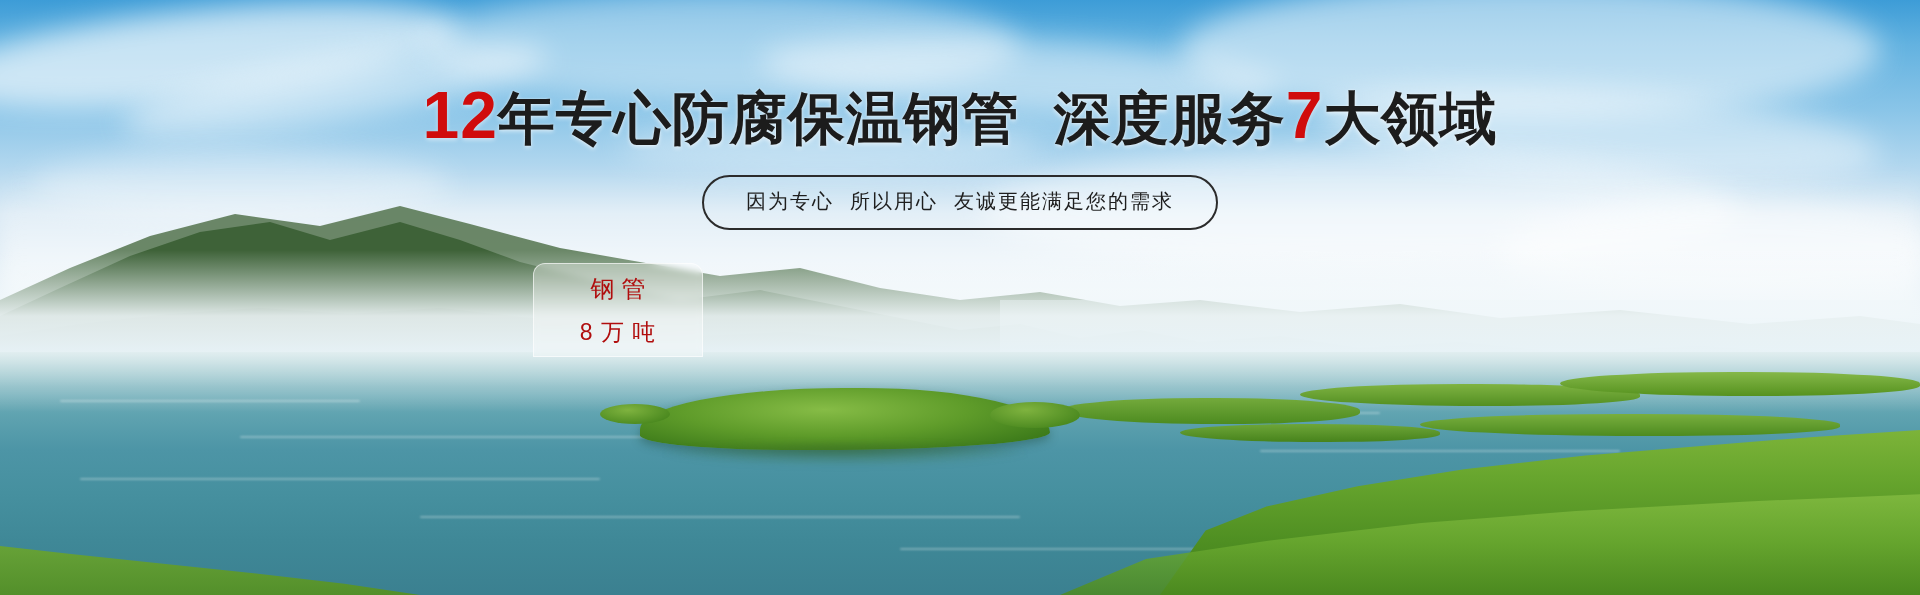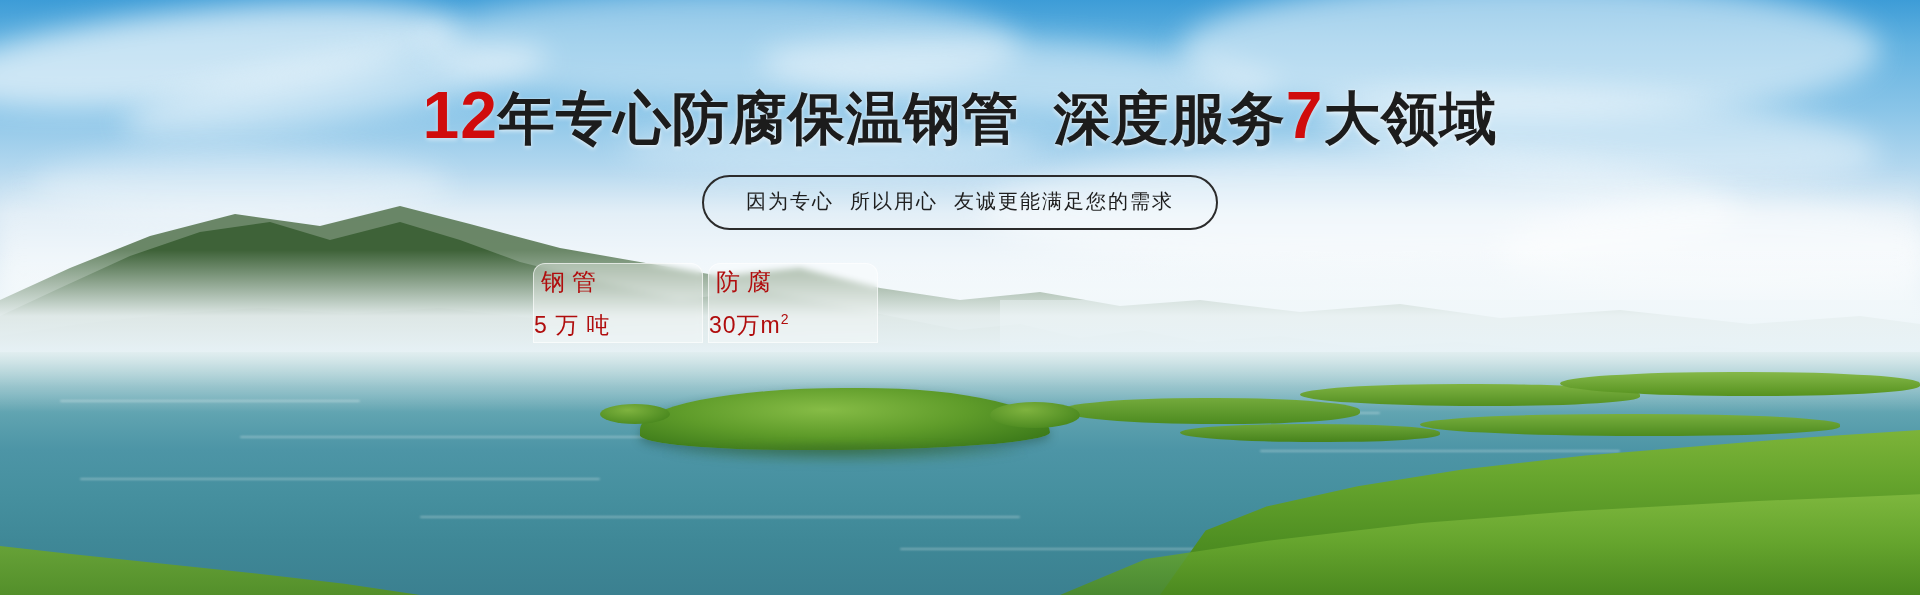--- a/index.html
+++ b/index.html
@@ -163,28 +163,28 @@
   .pill .sp { display:inline-block; width:16px; }
 
   
   .cards {
     position:absolute;
     left:533px; top:263px;
     display:flex;
     gap:5px;
   }
   .card {
-    width:170px; height:80px;
+    width:170px; height:94px;
     background:rgba(255,255,255,.34);
     border:1px solid rgba(255,255,255,.62);
     border-top-left-radius:12px;
     border-top-right-radius:12px;
     backdrop-filter:blur(3px);
     display:flex; flex-direction:column;
-    justify-content:center;
+    align-items:center; justify-content:center;
     gap:12px;
   }
   .card .ttl {
     font-size:24px; color:#b00d0d; letter-spacing:7px;
     text-indent:7px; font-weight:500;
   }
   .card .val {
     font-size:23px; color:#b00d0d; letter-spacing:1px; white-space:nowrap;
   }
   .card .val sup { font-size:14px; vertical-align:super; }
@@ -261,27 +261,21 @@
       <span>因为专心</span><span class="sp"></span><span>所以用心</span><span class="sp"></span><span>友诚更能满足您的需求</span>
     </div>
 
   </div>
 
   <div class="cards">
 
     <div class="card">
       <div class="ttl">钢管</div>
       <div class="val">
-        <span>5 万 吨</span>
+        <span>8 万 吨</span>
       </div>
     </div>
 
-    <div class="card">
-      <div class="ttl">防腐</div>
-      <div class="val">
-        <span>30万m</span><sup>2</sup>
-      </div>
-    </div>
 
 
   </div>
 
 </div>
 
 </body></html>

